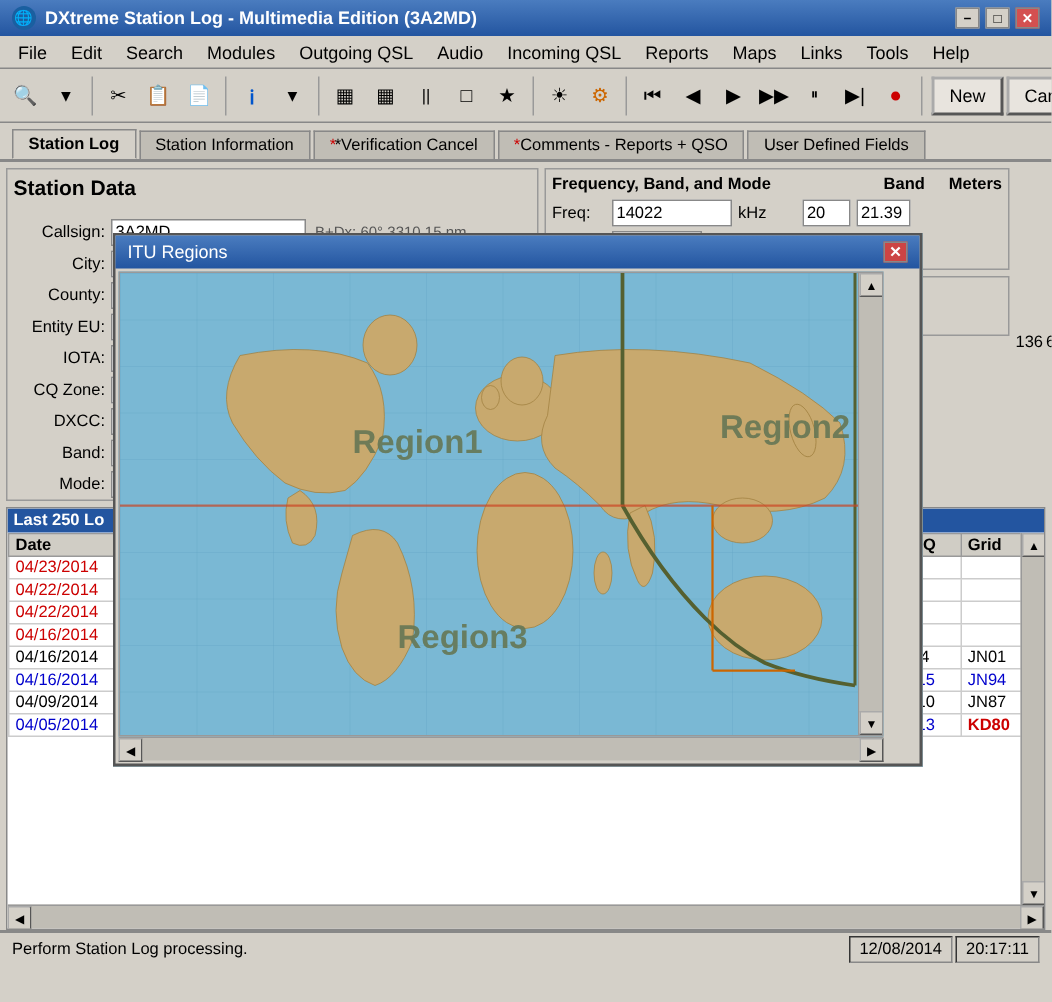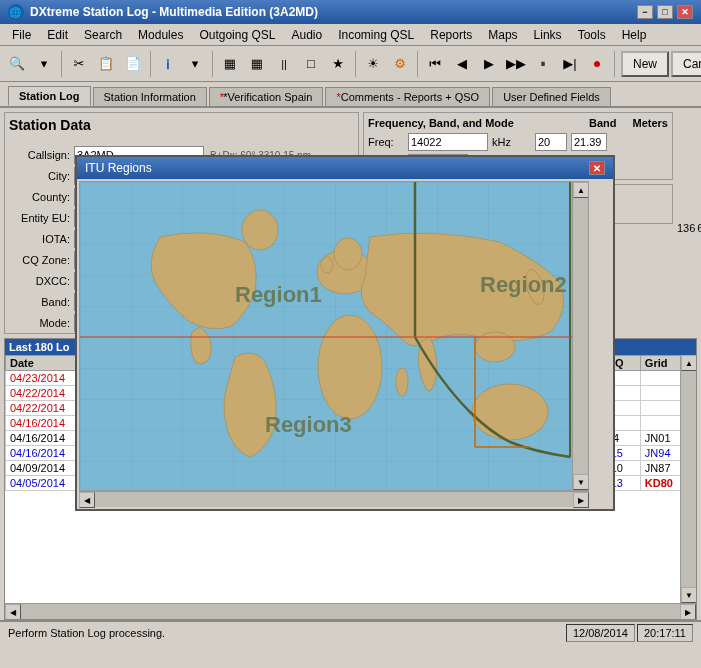--- a/index.html
+++ b/index.html
@@ -117,21 +117,21 @@
       <div class="tool-btn" style="color:#cc0000;">⏺</div>
     </div>
     <div style="flex:1;"></div>
     <button class="new-btn">New</button>
     <button class="cancel-btn">Cancel</button>
   </div>
 
   <div class="tabs-bar">
     <div class="tab active">Station Log</div>
     <div class="tab">Station Information</div>
-    <div class="tab"><span style="color:#cc0000;">*</span><span style="margin-left:-1px;">*Verification Spain</span></div>
+    <div class="tab"><span style="color:#cc0000;">*</span><span style="margin-left:-1px;">*Verification Cancel</span></div>
     <div class="tab"><span style="color:#cc0000;">*</span><span>Comments - Reports + QSO</span></div>
     <div class="tab">User Defined Fields</div>
   </div>
 
   <div style="display:flex; padding:4px; gap:4px; height:230px; background:#d4d0c8;">
 
     <div style="border:1px solid #999; padding:4px; flex:1; background:#d4d0c8; position:relative;">
       <div style="font-size:14px;font-weight:bold;margin-bottom:13px;">Station Data</div>
 
       <div class="field-row">
@@ -218,21 +218,21 @@
 
     <div style="width:20px;display:flex;flex-direction:row;align-items:center;justify-content:flex-start;padding-top:10px;gap:2px;">
       <span style="font-size:11px;color:#000;">136</span>
       <span style="font-size:11px;color:#000;">6</span>
       <span style="font-size:11px;color:#000;">2</span>
     </div>
   </div>
 
   <div style="margin:0 4px;border:1px solid #888;background:white;flex:1;overflow:hidden;display:flex;flex-direction:column;height:178px;">
     <div style="background:#2355a0;color:white;padding:2px 4px;font-size:11px;font-weight:bold;display:flex;justify-content:space-between;">
-      <span>Last 180 Lo</span>
+      <span>Last 250 Lo</span>
     </div>
     <div style="overflow-y:auto;flex:1;position:relative;">
       <table class="log-table" style="width:100%;">
         <thead>
           <tr>
             <th>Date</th>
             <th>Time</th>
             <th>kHz</th>
             <th>Mode</th>
             <th>Callsign</th>

